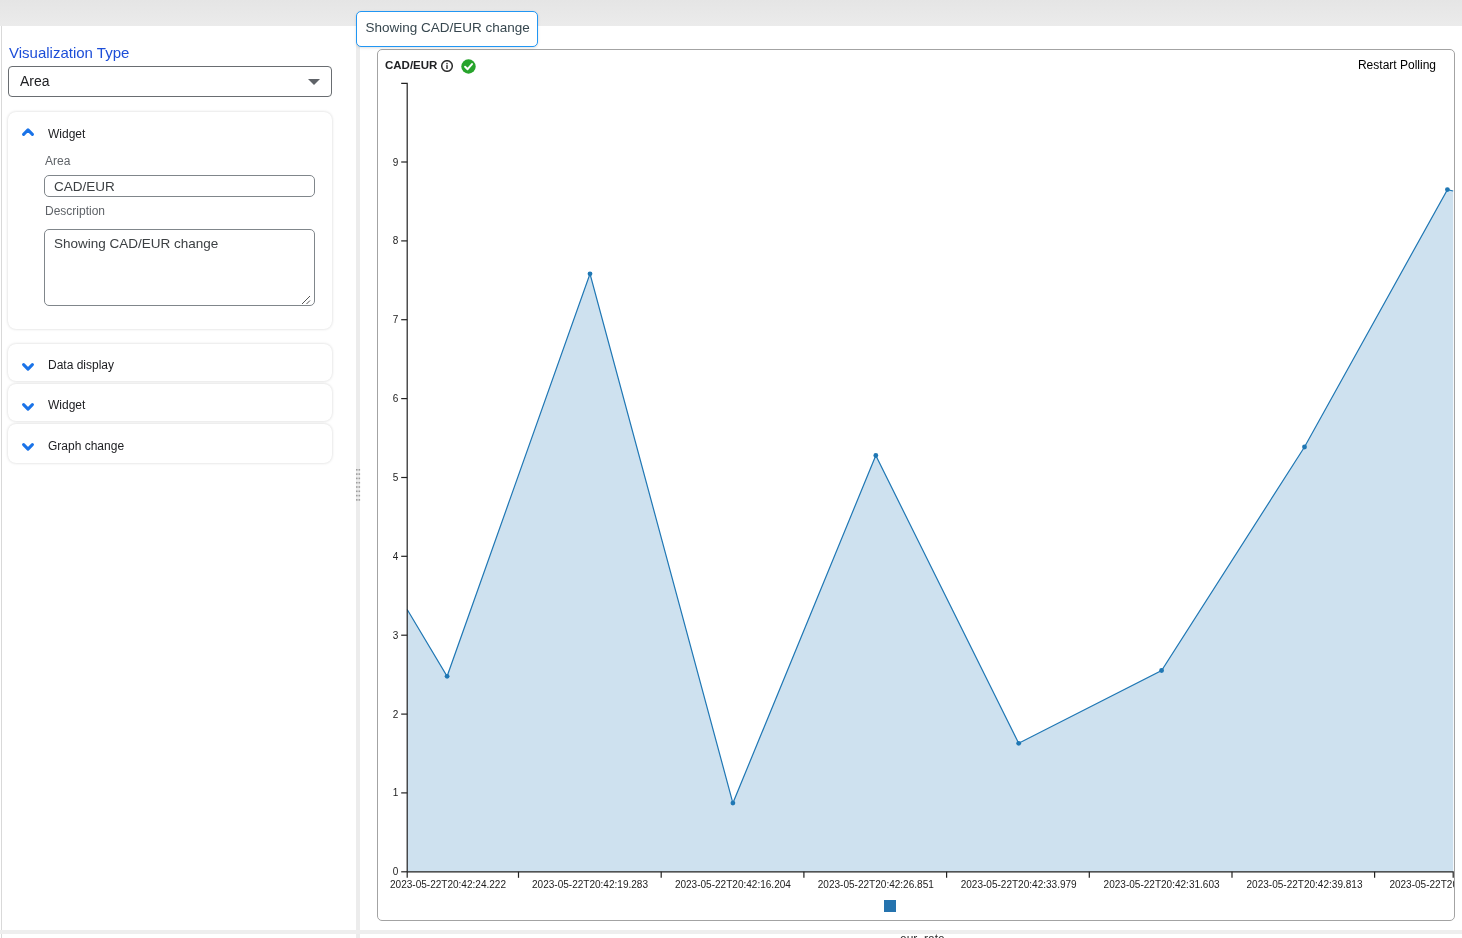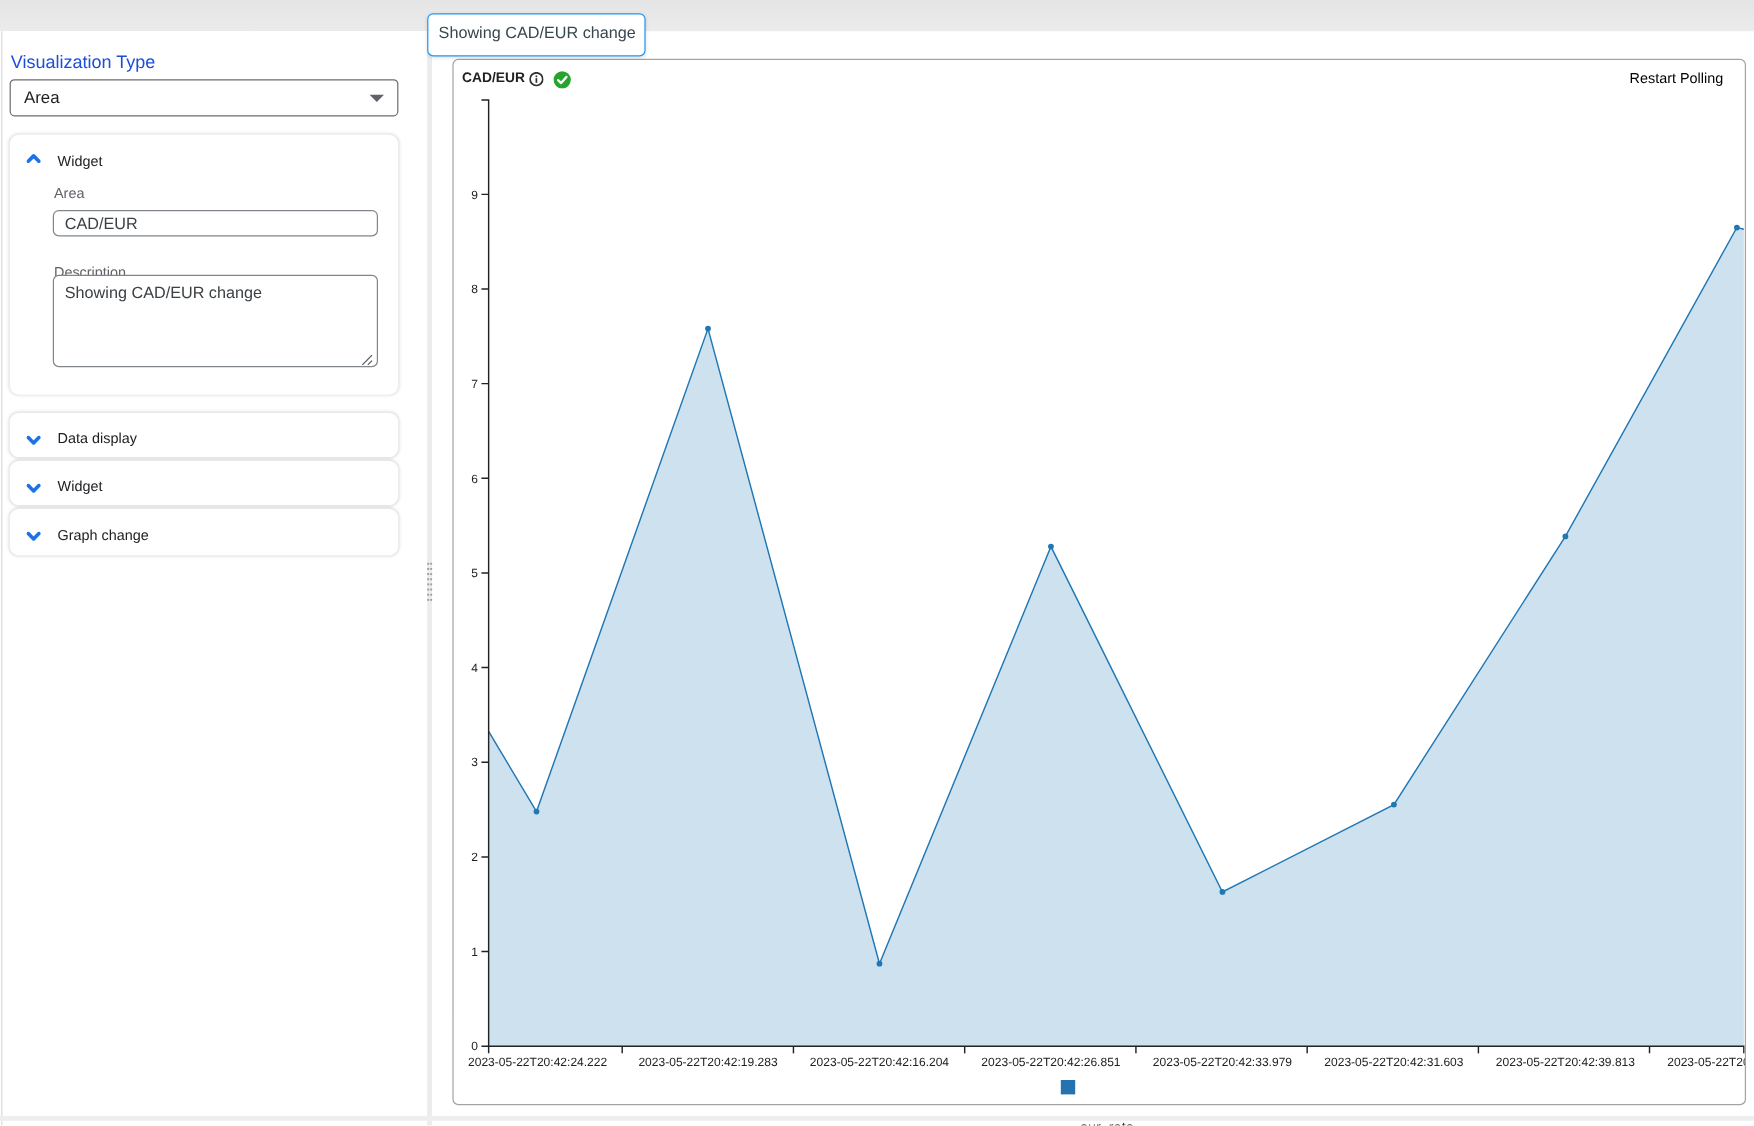--- a/index.html
+++ b/index.html
@@ -81,21 +81,21 @@
     <div class="caret"></div>
   </div>
 
   <div class="card card1">
     <svg class="chev" style="top:16px" viewBox="0 0 12 8">
       <polyline points="1.6,6.4 6,1.9 10.4,6.4" fill="none" stroke="#1a73e8" stroke-width="3" stroke-linecap="round" stroke-linejoin="round"></polyline>
     </svg>
     <div class="hdr" style="top:15px">Widget</div>
     <div class="flabel" style="top:42px">Area</div>
     <input class="tinput" style="top: 63px; height: 20px; padding: 0px 0px 0px 9px;" value="CAD/EUR">
-    <div class="flabel" style="top:108px">Description</div>
+    <div class="flabel" style="top:92px">Description</div>
     <textarea class="tinput" style="top: 117px; height: 69px; padding: 6px 0px 0px 9px; resize: none;" readonly="">Showing CAD/EUR change</textarea>
     <svg style="position:absolute;left:292px;top:182px;width:12px;height:12px;" viewBox="0 0 12 12">
       <line x1="2" y1="10" x2="10" y2="2" stroke="#555" stroke-width="1"></line>
       <line x1="6.5" y1="10" x2="10" y2="6.5" stroke="#555" stroke-width="1"></line>
     </svg>
   </div>
 
   <div class="card card2">
     <svg class="chev" style="top:19px" viewBox="0 0 12 8">
       <polyline points="1.6,1.6 6,6.1 10.4,1.6" fill="none" stroke="#1a73e8" stroke-width="3" stroke-linecap="round" stroke-linejoin="round"></polyline>

